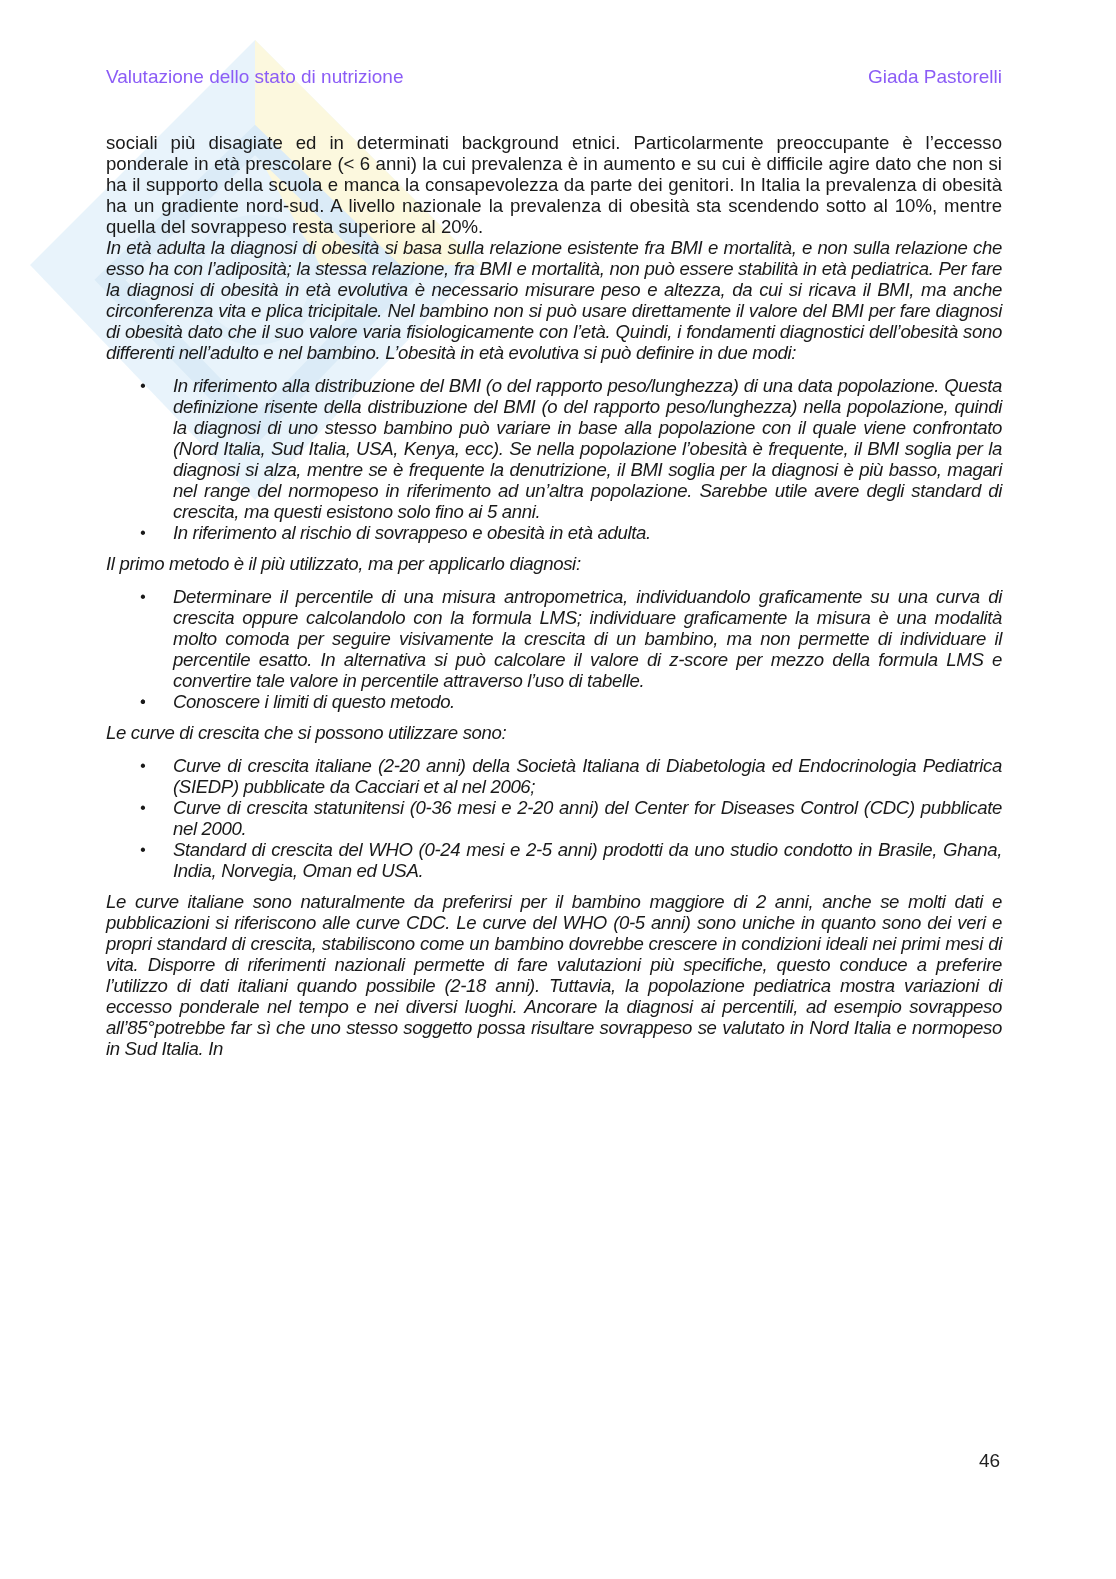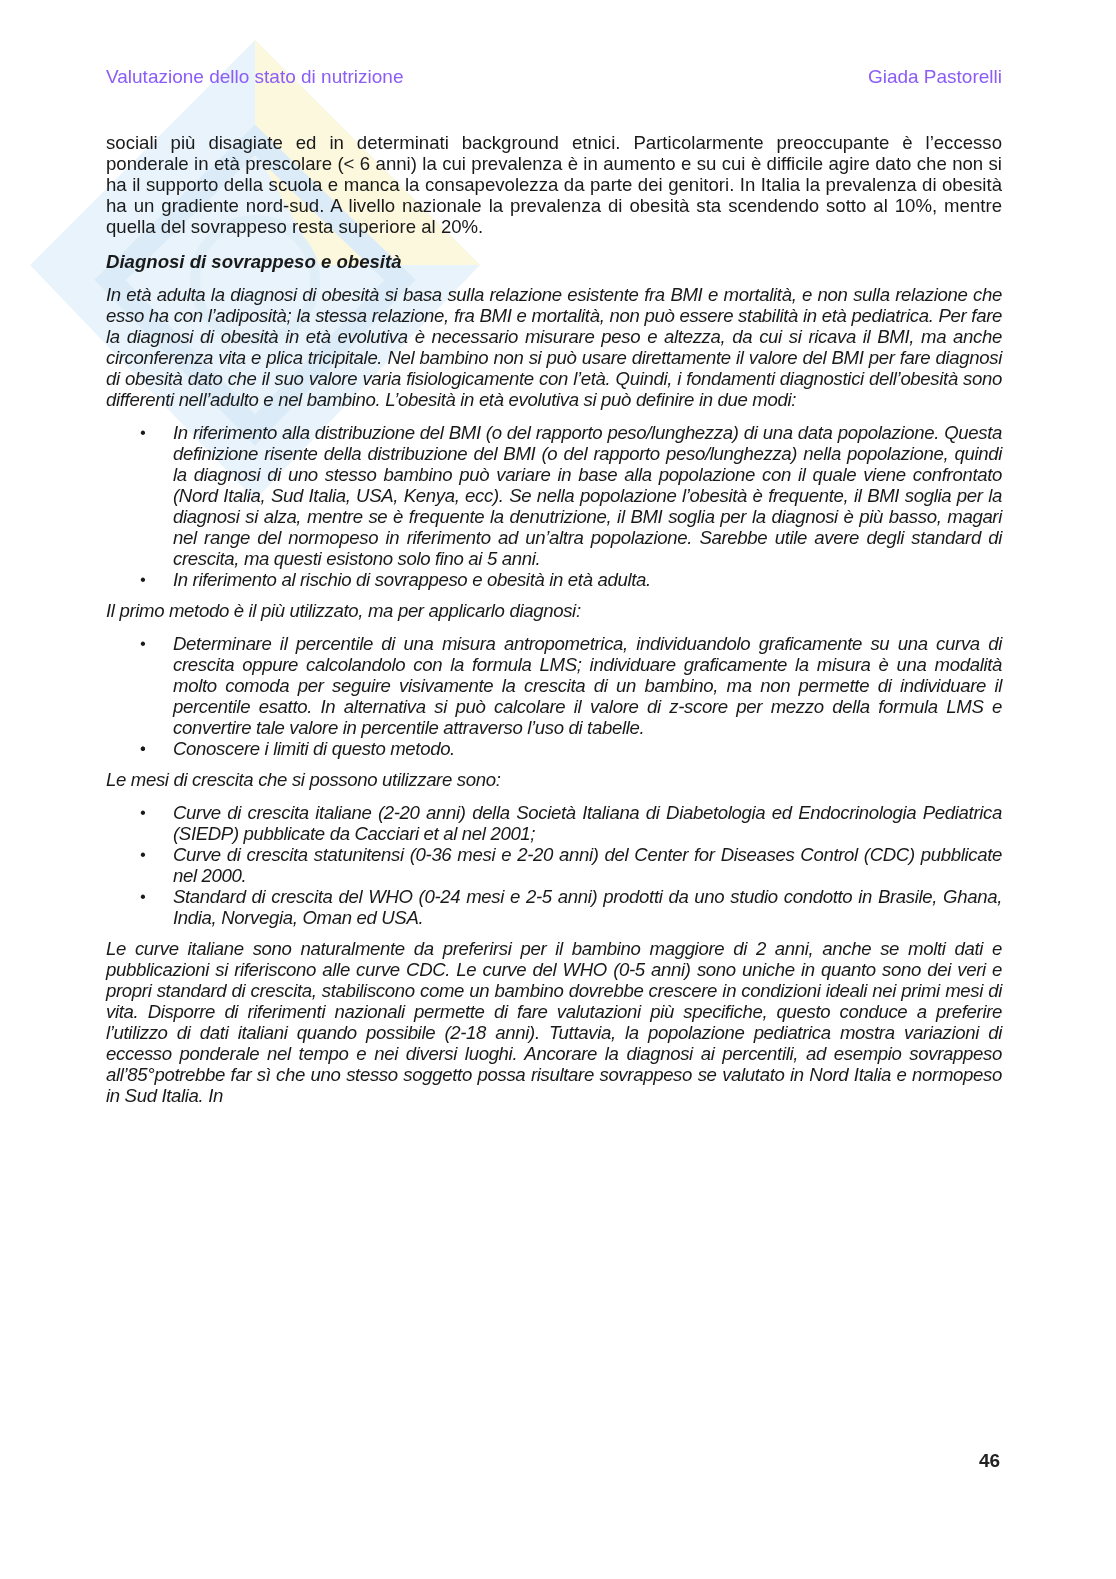--- a/index.html
+++ b/index.html
@@ -10,21 +10,21 @@
                  pointer-events: none; opacity: 0.55; }
     .header { position: absolute; left: 106px; right: 114px; top: 66px; height: 26px;
               display: flex; justify-content: space-between; font-size: 19px; color: #8b5cf6; }
     .content { position: absolute; left: 106px; top: 132px; width: 896px; font-size: 18.6px; line-height: 21px; }
     .para { margin: 0; text-align: justify; }
     .condensed { font-stretch: condensed; letter-spacing: -0.35px; font-style: italic; }
     .heading { margin: 14px 0 12px 0; font-weight: bold; font-style: italic; font-size: 18.6px; }
     ul.bullets { list-style: none; margin: 12px 0 10px 0; padding: 0 0 0 67px; }
     ul.bullets li { position: relative; text-align: justify; margin: 0; }
     ul.bullets li .bullet { position: absolute; left: -33px; top: 0; font-size: 16px; }
-    .pagenum { position: absolute; left: 979px; top: 1450px; font-size: 19px; color: #222; font-weight: bold; }
+    .pagenum { position: absolute; left: 979px; top: 1450px; font-size: 19px; color: #222; }
   </style>
 </head>
 <body>
 
 <div class="page">
 
   <svg class="watermark" viewBox="0 0 470 480">
     <polygon points="235,10 460,235 235,470 10,235" fill="#d6ebf8"></polygon>
     <polygon points="235,10 460,235 300,235 235,120" fill="#fbf3c4"></polygon>
     <polygon points="90,250 235,110 380,250 235,400" fill="none" stroke="#bfdcf1" stroke-width="22"></polygon>
@@ -32,21 +32,20 @@
   </svg>
 
   <div class="header">
     <span>Valutazione dello stato di nutrizione</span>
     <span>Giada Pastorelli</span>
   </div>
 
   <div class="content">
     <p class="para">sociali più disagiate ed in determinati background etnici. Particolarmente preoccupante è l’eccesso ponderale in età prescolare (&lt; 6 anni) la cui prevalenza è in aumento e su cui è difficile agire dato che non si ha il supporto della scuola e manca la consapevolezza da parte dei genitori. In Italia la prevalenza di obesità ha un gradiente nord-sud. A livello nazionale la prevalenza di obesità sta scendendo sotto al 10%, mentre quella del sovrappeso resta superiore al 20%.</p>
 
-    <p class="heading">Diagnosi di sovrappeso e obesità</p>
 
     <p class="para condensed">In età adulta la diagnosi di obesità si basa sulla relazione esistente fra BMI e mortalità, e non sulla relazione che esso ha con l’adiposità; la stessa relazione, fra BMI e mortalità, non può essere stabilità in età pediatrica. Per fare la diagnosi di obesità in età evolutiva è necessario misurare peso e altezza, da cui si ricava il BMI, ma anche circonferenza vita e plica tricipitale. Nel bambino non si può usare direttamente il valore del BMI per fare diagnosi di obesità dato che il suo valore varia fisiologicamente con l’età. Quindi, i fondamenti diagnostici dell’obesità sono differenti nell’adulto e nel bambino. L’obesità in età evolutiva si può definire in due modi:</p>
 
     <ul class="bullets condensed">
       <li>
         <span class="bullet">•</span>
         <span>In riferimento alla distribuzione del BMI (o del rapporto peso/lunghezza) di una data popolazione. Questa definizione risente della distribuzione del BMI (o del rapporto peso/lunghezza) nella popolazione, quindi la diagnosi di uno stesso bambino può variare in base alla popolazione con il quale viene confrontato (Nord Italia, Sud Italia, USA, Kenya, ecc). Se nella popolazione l’obesità è frequente, il BMI soglia per la diagnosi si alza, mentre se è frequente la denutrizione, il BMI soglia per la diagnosi è più basso, magari nel range del normopeso in riferimento ad un’altra popolazione.  Sarebbe utile avere degli standard di crescita, ma questi esistono solo fino ai 5 anni.</span>
       </li>
       <li>
         <span class="bullet">•</span>
@@ -63,26 +62,26 @@
       </li>
       <li>
         <span class="bullet">•</span>
       </li>
       <li>
         <span class="bullet">•</span>
         <span>Conoscere i limiti di questo metodo.</span>
       </li>
     </ul>
 
-    <p class="para condensed">Le mesi di crescita che si possono utilizzare sono:</p>
+    <p class="para condensed">Le curve di crescita che si possono utilizzare sono:</p>
 
     <ul class="bullets condensed">
       <li>
         <span class="bullet">•</span>
-        <span>Curve di crescita italiane (2-20 anni) della Società Italiana di Diabetologia ed Endocrinologia Pediatrica (SIEDP) pubblicate da Cacciari et al nel 2001;</span>
+        <span>Curve di crescita italiane (2-20 anni) della Società Italiana di Diabetologia ed Endocrinologia Pediatrica (SIEDP) pubblicate da Cacciari et al nel 2006;</span>
       </li>
       <li>
         <span class="bullet">•</span>
         <span>Curve di crescita statunitensi (0-36 mesi e 2-20 anni) del Center for Diseases Control (CDC) pubblicate nel 2000.</span>
       </li>
       <li>
         <span class="bullet">•</span>
         <span>Standard di crescita del WHO (0-24 mesi e 2-5 anni) prodotti da uno studio condotto in Brasile, Ghana, India, Norvegia, Oman ed USA.</span>
       </li>
     </ul>

